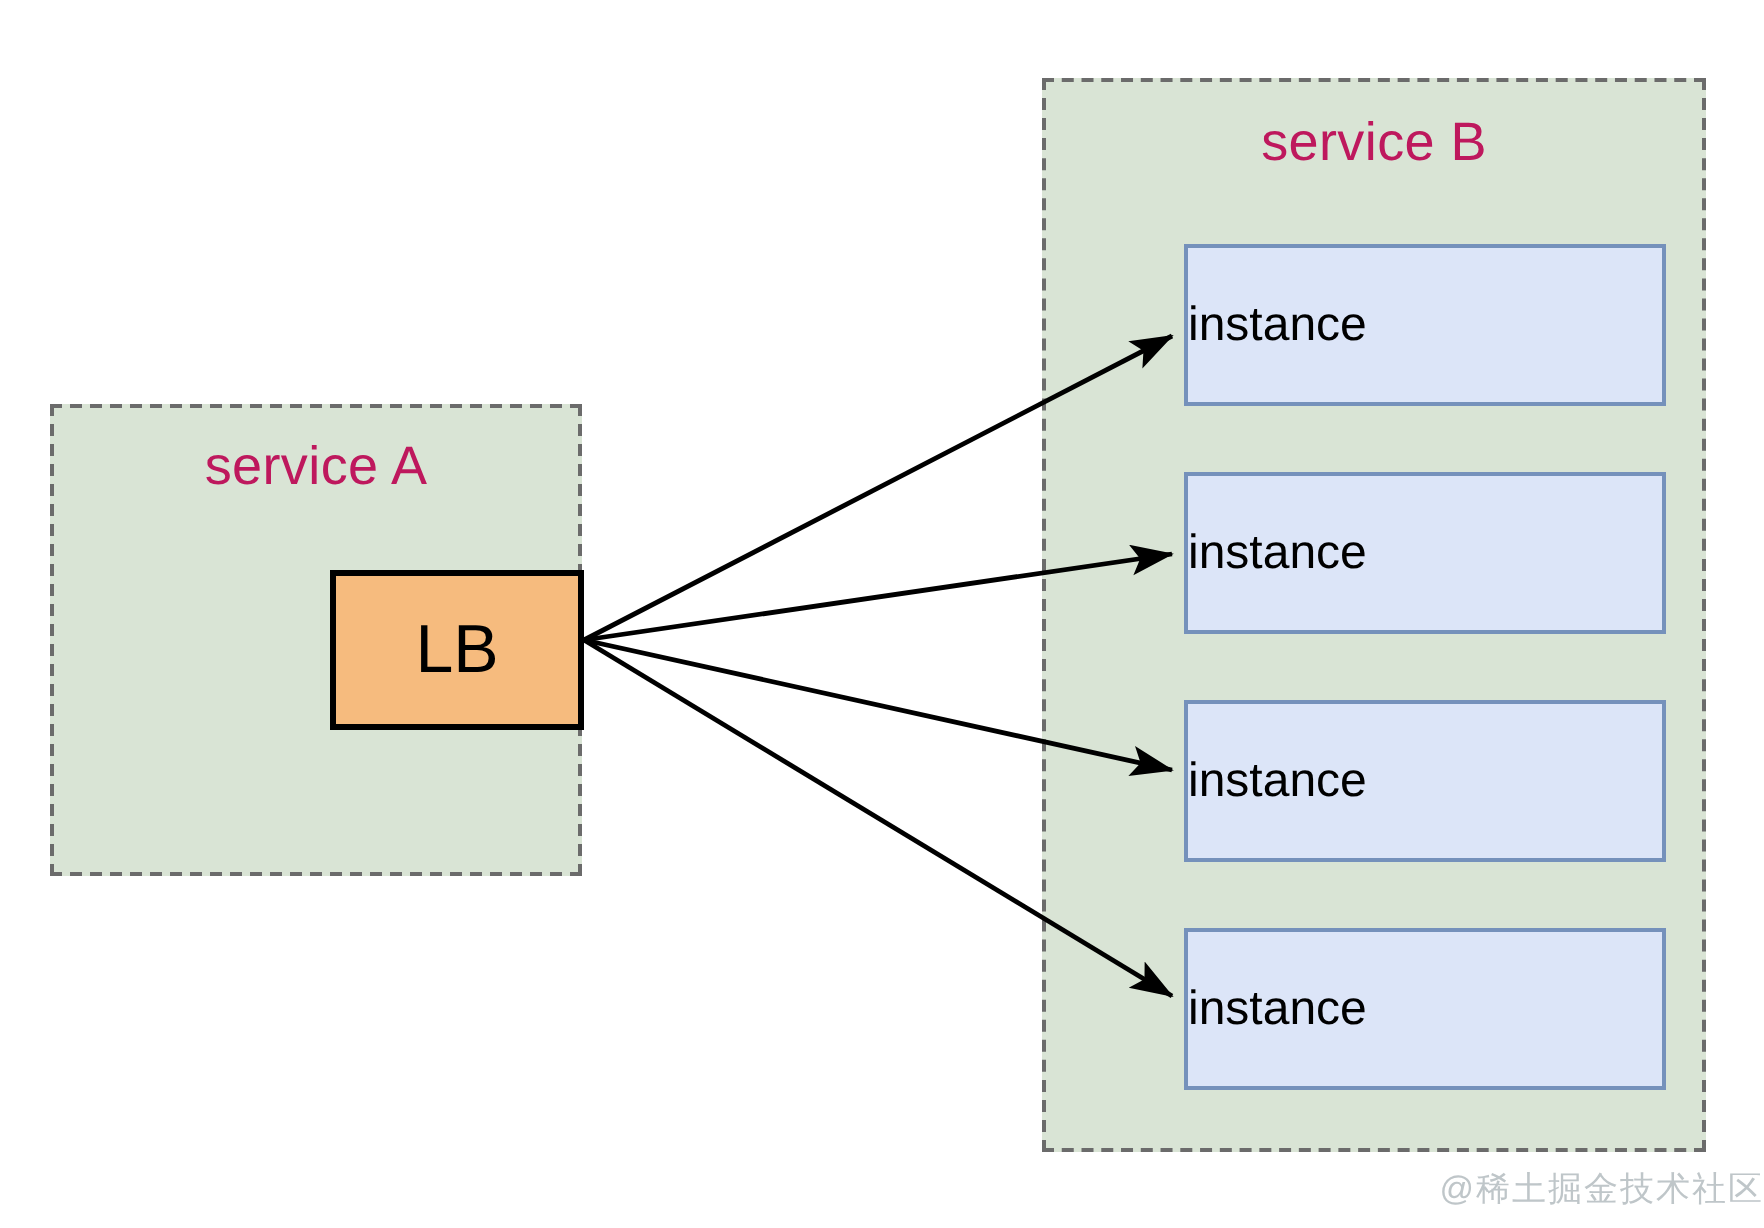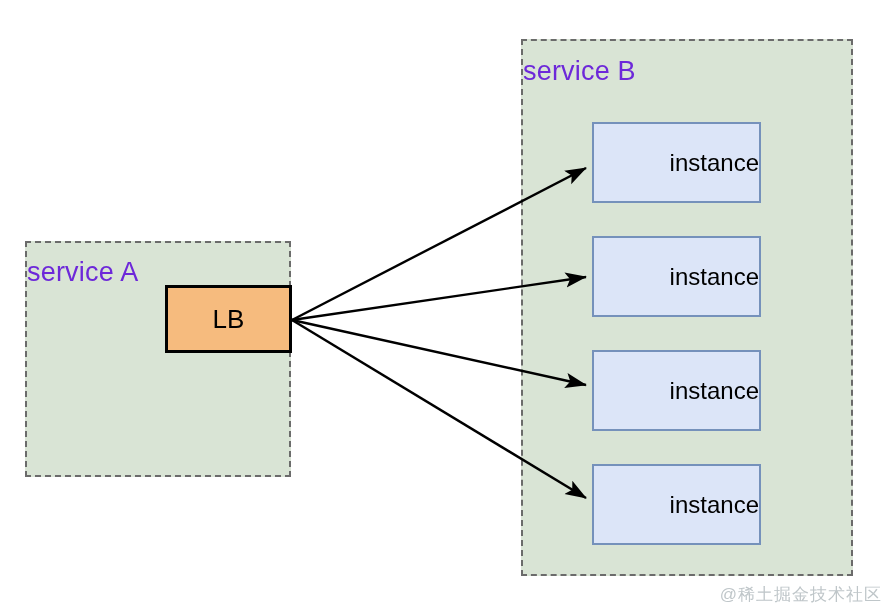--- a/index.html
+++ b/index.html
@@ -19,71 +19,70 @@
   }
   .group-box {
     position: absolute;
     box-sizing: border-box;
     background: #d9e4d5;
     border: 2px dashed #6b6b6b;
   }
   .group-title {
     position: absolute;
     width: 100%;
-    text-align: left;
+    text-align: center;
     font-size: 27px;
-    color: #6d28d9;
+    color: #be185d;
     letter-spacing: 0.2px;
     white-space: nowrap;
   }
   #service-a-box {
     left: 25px;
     top: 202px;
     width: 266px;
     height: 236px;
-    margin-top: 39px;
   }
   #service-a-title {
     top: 14px;
   }
   #service-b-box {
     left: 521px;
     top: 39px;
     width: 332px;
     height: 537px;
   }
   #service-b-title {
     top: 15px;
   }
   .lb-box {
     position: absolute;
     box-sizing: border-box;
     left: 165px;
     top: 285px;
     width: 127px;
-    height: 68px;
+    height: 80px;
     background: #f6bb7e;
     border: 3px solid #000000;
     display: flex;
     align-items: center;
     justify-content: center;
-    font-size: 26px;
+    font-size: 34px;
     color: #000000;
   }
   .instance-box {
     position: absolute;
     box-sizing: border-box;
     left: 592px;
-    width: 169px;
+    width: 241px;
     height: 81px;
     background: #dce5f8;
     border: 2px solid #7591bb;
     display: flex;
     align-items: center;
-    justify-content: flex-end;
+    justify-content: flex-start;
     font-size: 24px;
     color: #000000;
   }
   #arrow-layer {
     position: absolute;
     left: 0;
     top: 0;
     width: 882px;
     height: 614px;
     pointer-events: none;

